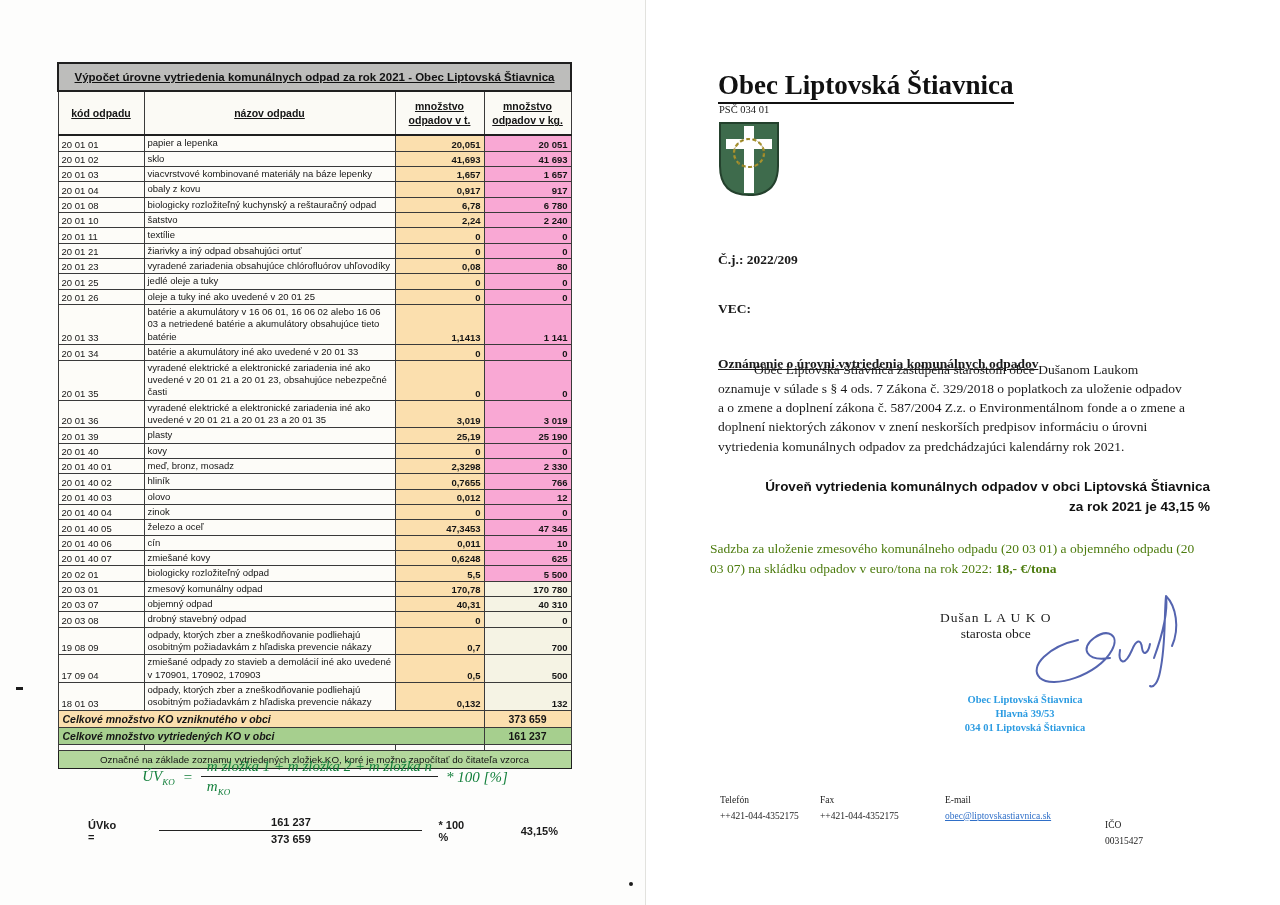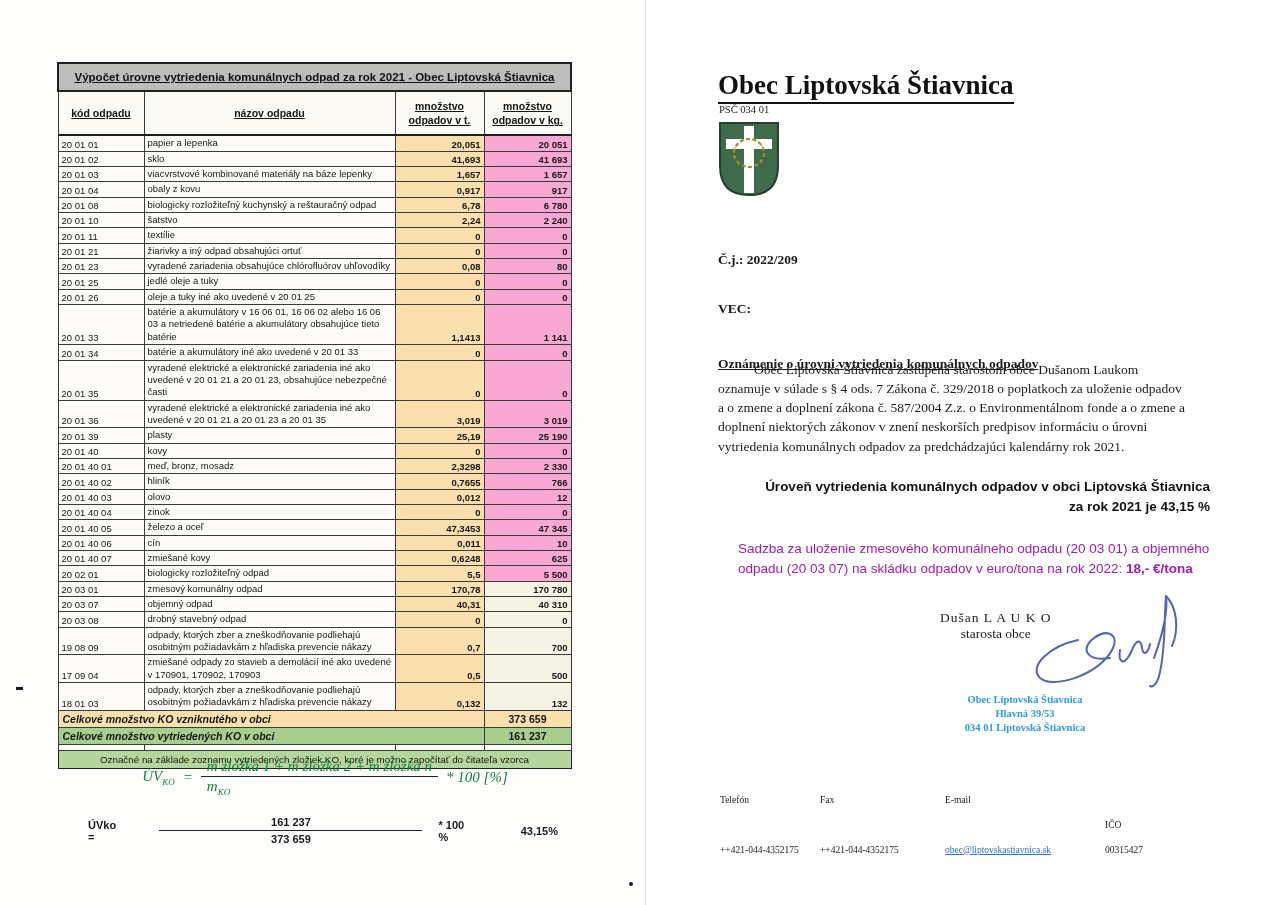--- a/index.html
+++ b/index.html
@@ -76,30 +76,30 @@
     position:absolute; left:718px; top:360px; width:472px;
     font-family:"Liberation Serif", serif; font-size:13.5px; line-height:1.42; color:#1b1b1b;
     text-indent:36px;
   }
   .rp-highlight {
     position:absolute; left:700px; top:477px; width:510px; text-align:right;
     font-family:"Liberation Sans", sans-serif; font-weight:bold; font-size:13.5px; line-height:1.45; color:#111;
   }
   .rp-rate {
     position:absolute; left:710px; top:539px; width:486px;
-    font-family:Liberation Sans, sans-serif; font-size:13.5px; line-height:1.45; color:#a21caf;margin-left:28px;
+    font-family:Liberation Serif, serif; font-size:13.5px; line-height:1.45; color:#4d7c0f;
   }
   .rp-rate b { font-weight:bold; }
   .rp-sign { position:absolute; left:940px; top:610px; text-align:center; font-family:"Liberation Serif", serif; font-size:13.5px; color:#1b1b1b; }
   .sign-svg { position:absolute; left:1020px; top:588px; }
   .rp-stamp { position:absolute; left:905px; top:693px; width:240px; text-align:center;
     font-family:"Liberation Serif", serif; font-weight:bold; font-size:10.5px; line-height:1.35; }
   .rp-footer { position:absolute; left:720px; top:795px; width:500px; display:flex;
     font-family:"Liberation Serif", serif; font-size:9.5px; color:#222; }
-  .rp-footer .col { display:flex; flex-direction:column; gap:15px;justify-content:space-between; }
+  .rp-footer .col { display:flex; flex-direction:column; gap:6px; }
   .col-phone { width:100px; } .col-fax { width:125px; } .col-email { width:160px; } .col-ico { width:90px;margin-top:25px; }
   .email-link { color:#2f6fc8; text-decoration:underline; }
 </style>
 </head>
 <body>
 
 <div class="page page-left"></div>
 <div class="page page-right"></div>
 <div class="page-divider"></div>
 <div class="scan-speck" style="left:16px;top:687px;width:7px;height:3px;"></div>

